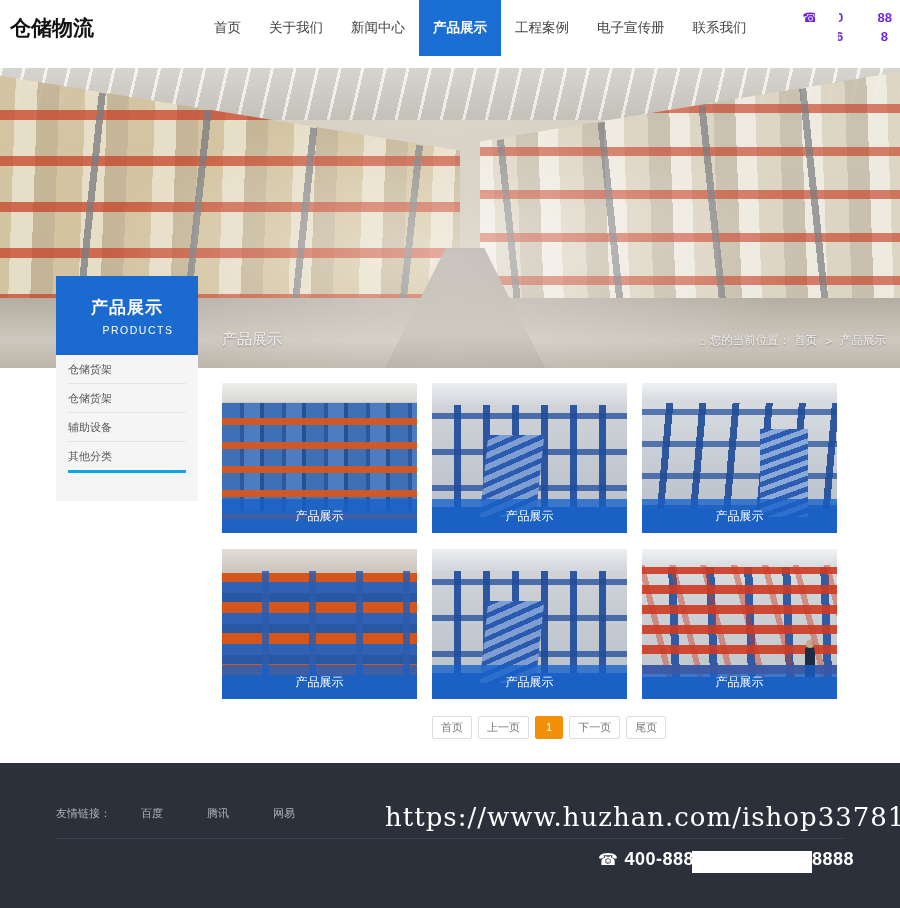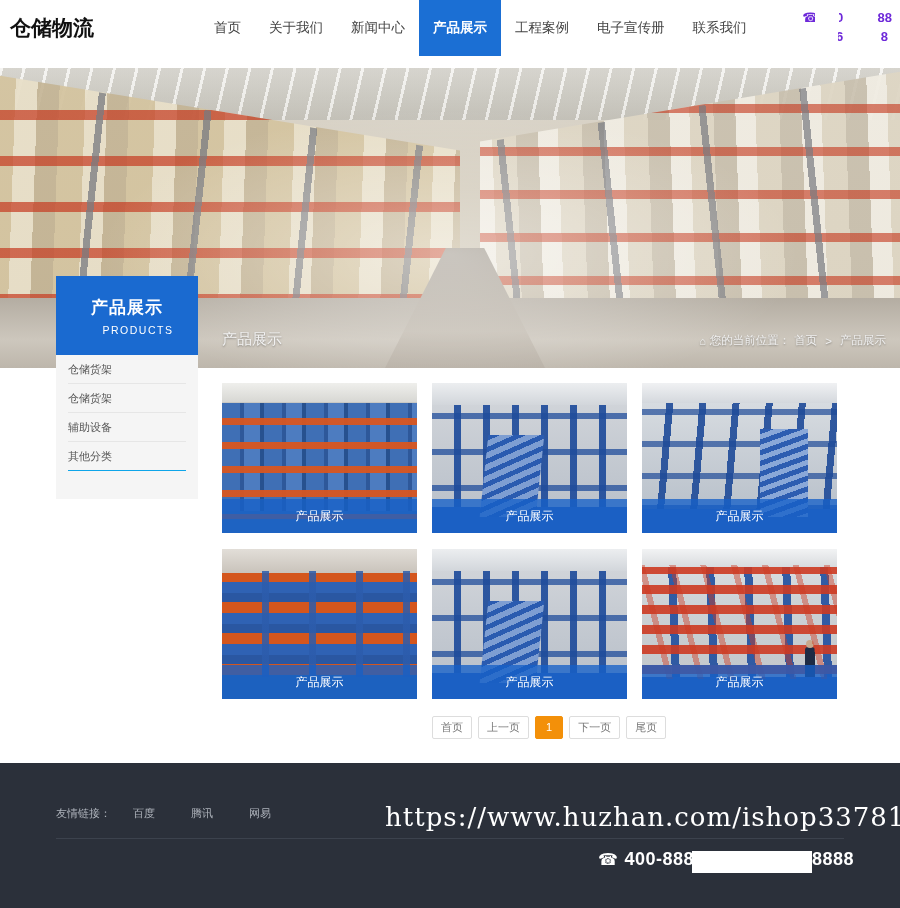--- a/index.html
+++ b/index.html
@@ -109,21 +109,21 @@
     align-items:center;justify-content:center;color:#fff;
   }
   .sb-head .t{font-size:17px;font-weight:bold;letter-spacing:1px;}
   .sb-head .s{font-size:10.5px;letter-spacing:1.5px;margin-top:5px;margin-left:22px;}
   .sb-list{background:#f5f5f5;padding:0 0 28px 0;}
   .sb-item{
     height:28px;line-height:28px;margin:0 12px;
     border-bottom:1px solid #e6e6e6;font-size:11px;color:#555;
     cursor:pointer;white-space:nowrap;
   }
-  .sb-item:last-child{border-bottom:1px solid #0ea5e9;}
+  .sb-item:last-child{border-bottom:3px solid #0ea5e9;}
 
   
   .main{
     position:absolute;left:222px;top:383px;width:617px;
   }
   .grid{display:flex;flex-wrap:wrap;gap:16px 15px;}
   .card{
     position:relative;width:195px;height:150px;overflow:hidden;
     cursor:pointer;background:#2a5ea8;
   }
@@ -206,21 +206,21 @@
     border:1px solid #ddd;background:#fff;color:#777;font-size:11px;
     padding:4px 8px;line-height:13px;cursor:pointer;border-radius:2px;
   }
   .pg.active{background:#f39009;border-color:#f39009;color:#fff;padding:4px 10px;}
 
   
   .footer{
     position:absolute;left:0;top:763px;width:900px;height:145px;background:#2b303a;
   }
   .links-row{
-    position:absolute;left:56px;top:806px;display:flex;align-items:center;gap:8px;
+    position:absolute;left:56px;top:806px;display:flex;align-items:center;gap:16px;
     font-size:11px;color:#aeb3bb;
   }
   .links-row .lbl{margin-right:14px;}
   .links-row a{color:#aeb3bb;text-decoration:none;margin-right:28px;cursor:pointer;}
   .f-divider{position:absolute;left:56px;top:838px;width:788px;height:1px;background:#3c424d;}
   .copyright{
     position:absolute;left:56px;top:852px;font-size:11px;color:#9aa0a9;letter-spacing:.2px;
   }
   .footer-phone{
     position:absolute;left:598px;top:849px;font-size:18px;color:#fff;font-weight:bold;

